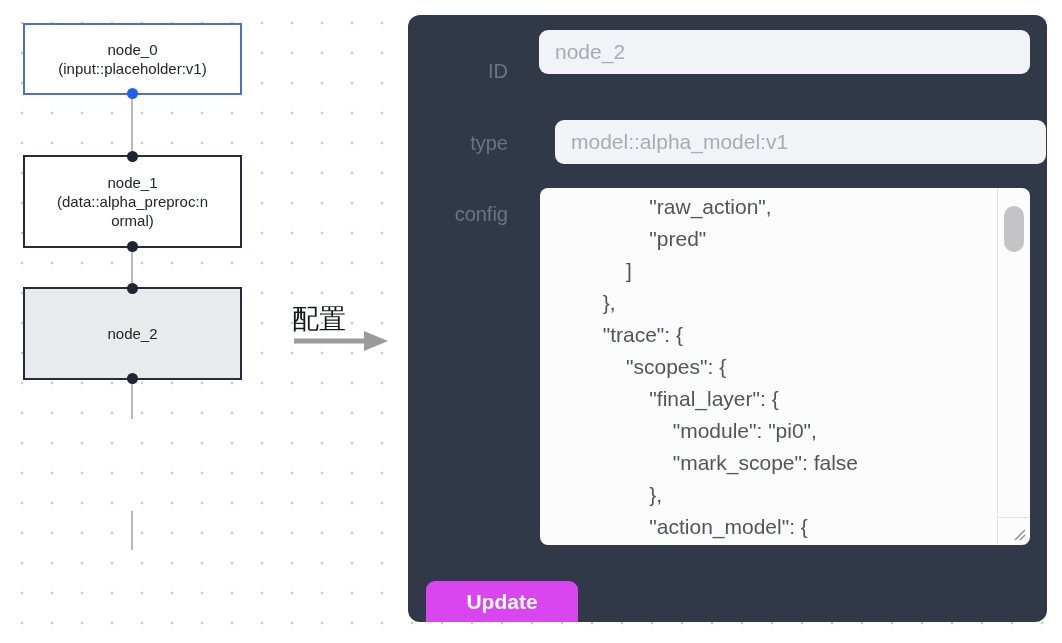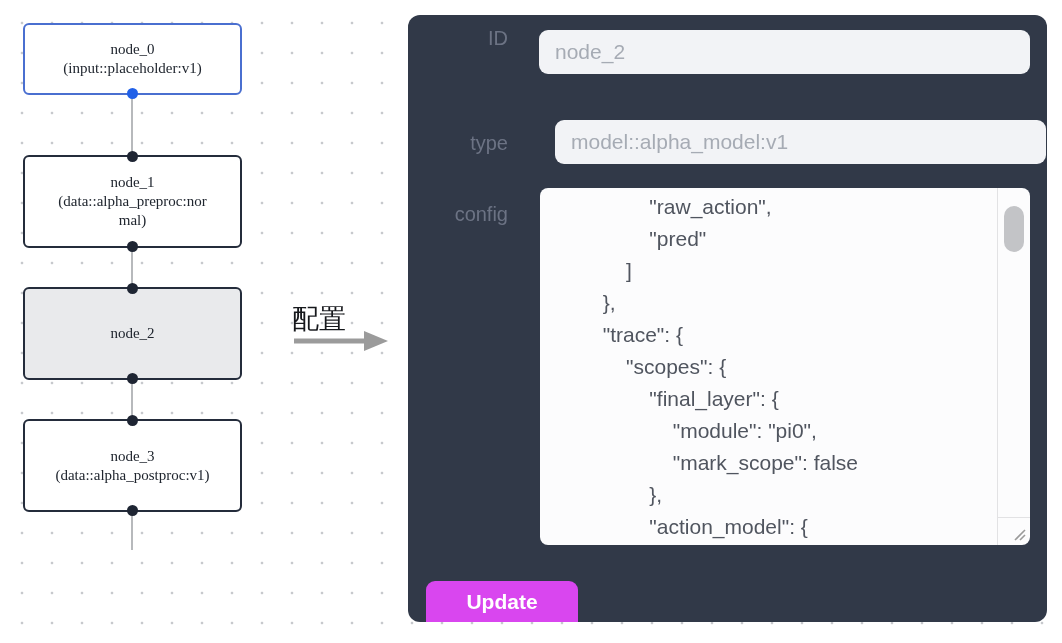--- a/index.html
+++ b/index.html
@@ -15,25 +15,25 @@
     position:absolute; inset:0;
     background-image:radial-gradient(circle, #c7c9cd 1.5px, rgba(0,0,0,0) 1.6px);
     background-size:30px 30px;
     background-position:7px 8px;
   }
   
   .node{
     position:absolute; left:23px; width:219px;
     background:#ffffff;
     border:2px solid #242c3b;
-    border-radius:6px;
+    border-radius:0;
     display:flex; flex-direction:column; justify-content:center; align-items:center;
     text-align:center;
     padding:6px 28px;
-    font-size:15px; line-height:19px; color:#20262f;font-family:Liberation Serif, serif;
+    font-size:15px; line-height:19px; color:#20262f;
   }
   .node .sub{ word-break:break-all; }
   .node-input  { border-color:#4a6fd0; }
   .node-output { border-color:#e0558f; }
   .node-selected{ background:#e9eaec; border-width:2.5px; }
   .port{
     position:absolute; left:50%; width:11px; height:11px; margin-left:-5.5px;
     border-radius:50%; background:#1e2533;
   }
   .port-top{ top:-6px; }
@@ -118,37 +118,31 @@
     <span class="port port-top"></span>
     <span class="port port-bottom"></span>
   </div>
 
   <div class="node node-selected" style="top:287px;height:93px">
     <div>node_2</div>
     <span class="port port-top"></span>
     <span class="port port-bottom"></span>
   </div>
 
-  <div class="node" style="top:419px;height:93px">
-    <div>node_3</div>
-    <div class="sub">(data::alpha_postproc:v1)</div>
-    <span class="port port-top"></span>
-    <span class="port port-bottom"></span>
-  </div>
 
 
   <div class="annot-label">配置</div>
   <svg class="annot-arrow" width="94" height="20">
     <line x1="0" y1="10" x2="72" y2="10" stroke="#9b9b9b" stroke-width="5"></line>
     <polygon points="70,0 94,10 70,20" fill="#9b9b9b"></polygon>
   </svg>
 
   <div class="panel">
 
-    <div class="field-label" style="top:12px">ID</div>
+    <div class="field-label" style="top:45px">ID</div>
     <input class="field-input" style="top: 15px;" readonly="" value="node_2">
 
     <div class="field-label" style="top:117px">type</div>
     <input class="field-input" style="top: 105px; margin-left: 16px;" readonly="" value="model::alpha_model:v1">
 
     <div class="field-label" style="top:188px">config</div>
     <div class="config-box">
       <pre class="config-text">                "raw_action",
                 "pred"
             ]

